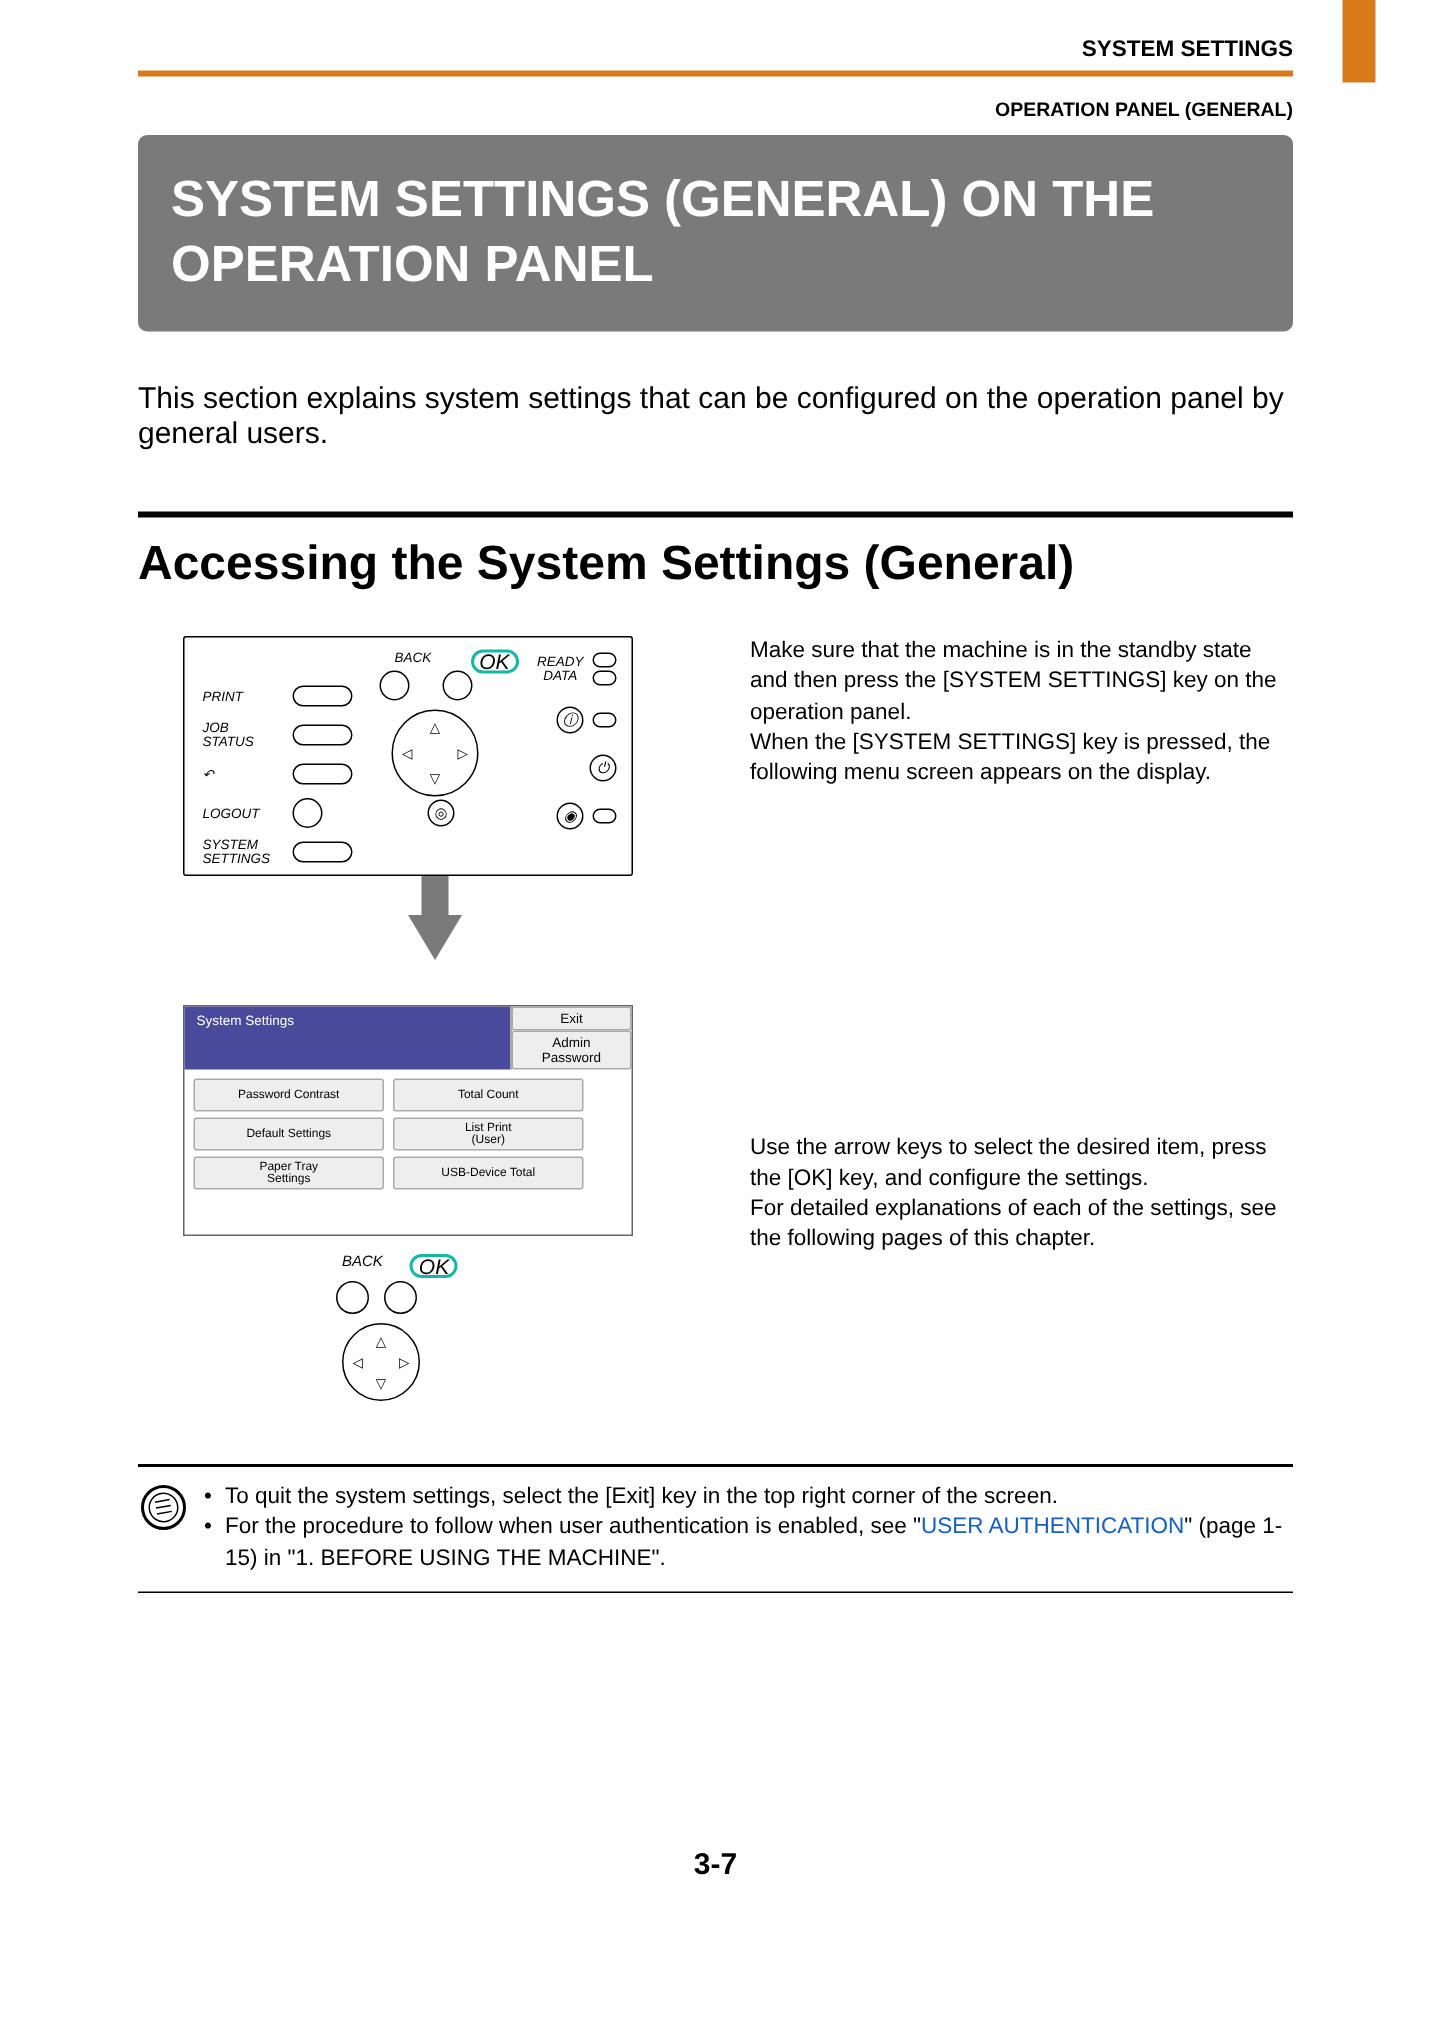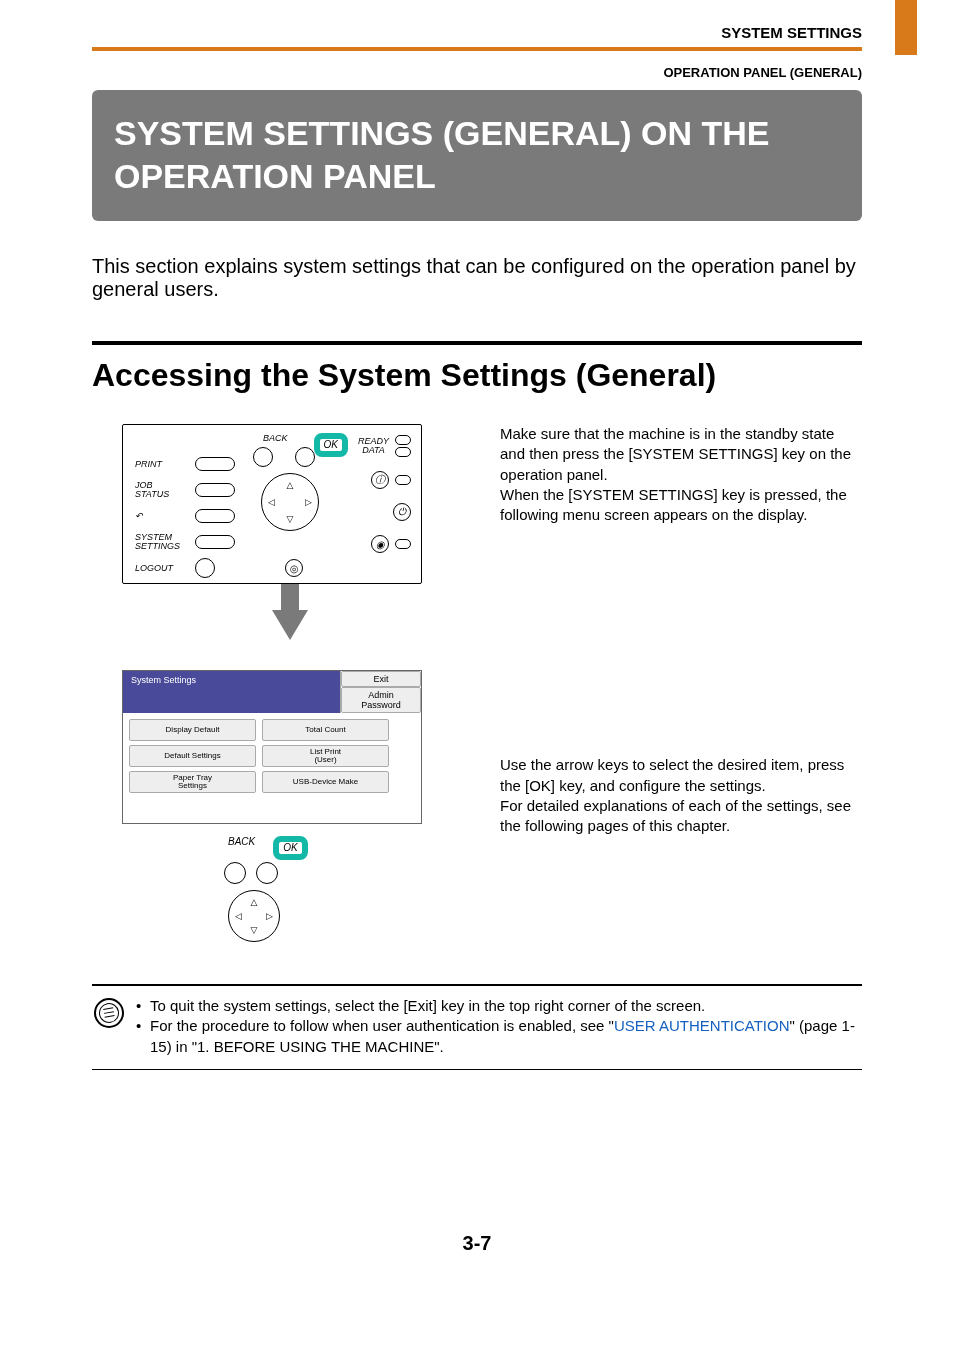--- a/index.html
+++ b/index.html
@@ -85,21 +85,21 @@
     margin-left: 30px;
     width: 300px;
     padding: 10px 12px 10px 12px;
   }
   .dev-row { display:flex; align-items:center; height: 22px; margin-bottom:4px; position:relative;}
   .dev-lbl { font-size: 9px; font-style: italic; width: 56px; margin-right:4px; line-height:1;}
   .pill { display:inline-block; width: 40px; height:14px; border:1px solid #000; border-radius:7px; }
   .small-pill { width:16px; height:10px; border:1px solid #000; border-radius:5px; display:inline-block;}
   .circ { width:20px; height:20px; border:1px solid #000; border-radius:50%; display:inline-block;}
   .circ-sm { width:18px; height:18px; border:1px solid #000; border-radius:50%; display:inline-flex; align-items:center; justify-content:center; font-size:10px;}
-  .ok-lbl { font-size:10px; font-style:italic; border:6px solid #14b8a6; border-radius:8px; padding:0 4px; display:inline-block; line-height:12px;}
+  .ok-lbl { font-size:14px; font-style:italic; border:2px solid #14b8a6; border-radius:8px; padding:0 4px; display:inline-block; line-height:12px;}
   .dpad-wrap { position:relative; width:60px; height:60px; margin-left:8px;}
   .dpad { position:absolute; width:58px; height:58px; border:1px solid #000; border-radius:50%; top:0; left:0; display:flex; align-items:center; justify-content:center;}
   .tri { font-size:9px; position:absolute; }
   .tri.up{ top:6px; left:50%; transform:translateX(-50%);}
   .tri.dn{ bottom:6px; left:50%; transform:translateX(-50%);}
   .tri.lf{ left:6px; top:50%; transform:translateY(-50%);}
   .tri.rt{ right:6px; top:50%; transform:translateY(-50%);}
   .dev-right { position:absolute; right:10px; top:10px; display:flex; flex-direction:column; gap:14px; align-items:flex-end;}
   .dev-right-row { display:flex; align-items:center; gap:6px; font-size:9px; font-style:italic;}
   .dev-top-labels { position:absolute; top:8px; left:140px; display:flex; gap:26px; font-size:9px; font-style:italic;}
@@ -235,28 +235,28 @@
             <div class="dev-row">
               <span class="dev-lbl" style="white-space:pre;">JOB
 STATUS</span>
               <span class="pill"></span>
             </div>
             <div class="dev-row">
               <span class="dev-lbl">↶</span>
               <span class="pill"></span>
             </div>
             <div class="dev-row">
+              <span class="dev-lbl">LOGOUT</span>
+              <span class="circ"></span>
+              <span style="position:absolute; left:150px;" class="circ-sm">◎</span>
+            </div>
+            <div class="dev-row">
               <span class="dev-lbl" style="white-space:pre;">SYSTEM
 SETTINGS</span>
               <span class="pill"></span>
-            </div>
-            <div class="dev-row">
-              <span class="dev-lbl">LOGOUT</span>
-              <span class="circ"></span>
-              <span style="position:absolute; left:150px;" class="circ-sm">◎</span>
             </div>
           </div>
 
           <div class="dev-right">
             <div class="dev-right-row">
               <div style="text-align:center; line-height:1;">
                 <div>READY</div>
                 <div>DATA</div>
               </div>
               <div style="display:flex; flex-direction:column; gap:2px;">
@@ -283,30 +283,30 @@
         <div class="lcd">
           <div class="lcd-top">
             <div class="lcd-title-cell">System Settings</div>
             <div class="lcd-top-btns">
               <div class="lcd-btn">Exit</div>
               <div class="lcd-btn">Admin Password</div>
             </div>
           </div>
           <div class="lcd-grid">
             <div class="lcd-col">
-              <div class="lcd-cell">Display Default</div>
+              <div class="lcd-cell">Password Contrast</div>
               <div class="lcd-cell">Default Settings</div>
               <div class="lcd-cell" style="white-space:pre;">Paper Tray
 Settings</div>
             </div>
             <div class="lcd-col">
               <div class="lcd-cell">Total Count</div>
               <div class="lcd-cell" style="white-space:pre;">List Print
 (User)</div>
-              <div class="lcd-cell">USB-Device Make</div>
+              <div class="lcd-cell">USB-Device Total</div>
             </div>
             <div style="width:20px;"></div>
           </div>
           <div class="lcd-pad"></div>
         </div>
 
         <div class="nav-small-wrap">
           <div class="nav-labels">
             <span>BACK</span>
             <span class="ok-lbl">OK</span>

